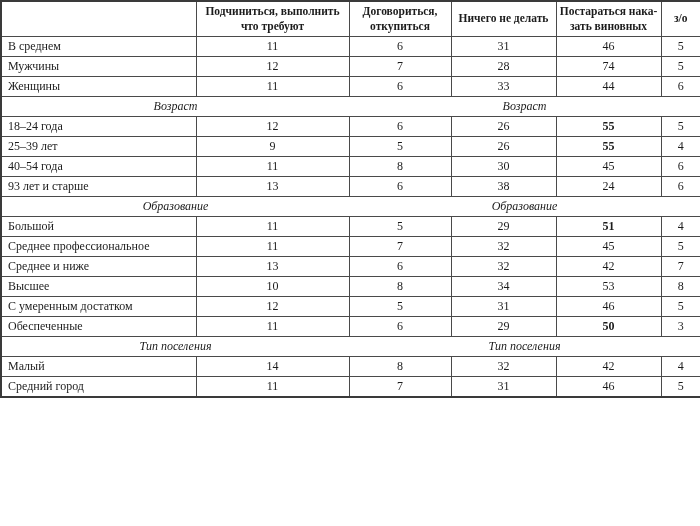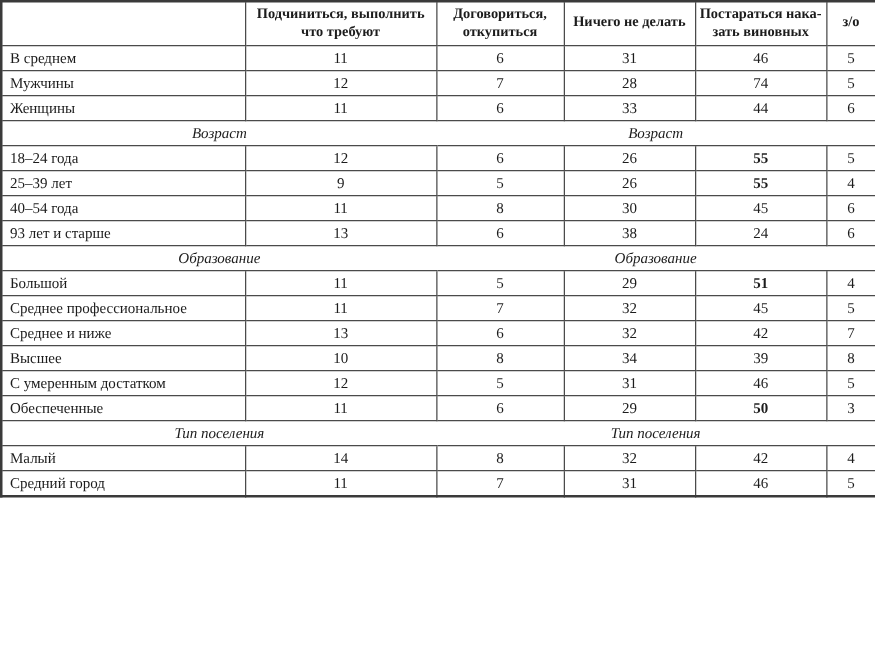--- a/index.html
+++ b/index.html
@@ -166,21 +166,21 @@
         <td class="num">6</td>
         <td class="num">32</td>
         <td class="num">42</td>
         <td class="num">7</td>
       </tr>
       <tr>
         <td class="label">Высшее</td>
         <td class="num">10</td>
         <td class="num">8</td>
         <td class="num">34</td>
-        <td class="num">39</td>
+        <td class="num">53</td>
         <td class="num">8</td>
       </tr>
       <tr>
         <td class="label">С умеренным достатком</td>
         <td class="num">12</td>
         <td class="num">5</td>
         <td class="num">31</td>
         <td class="num">46</td>
         <td class="num">5</td>
       </tr>

